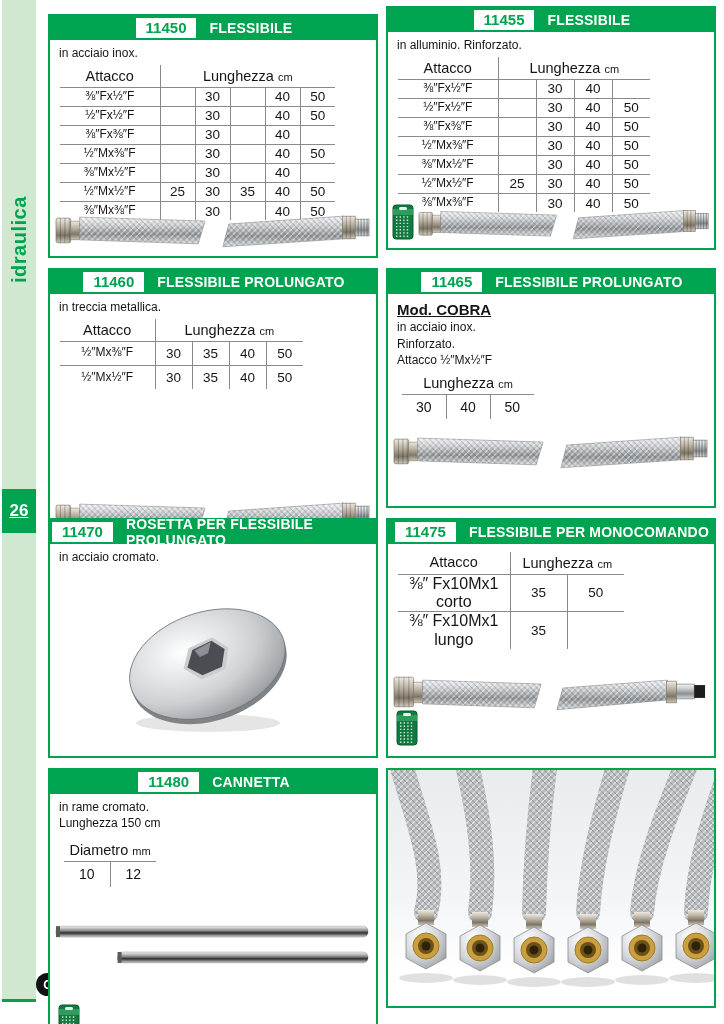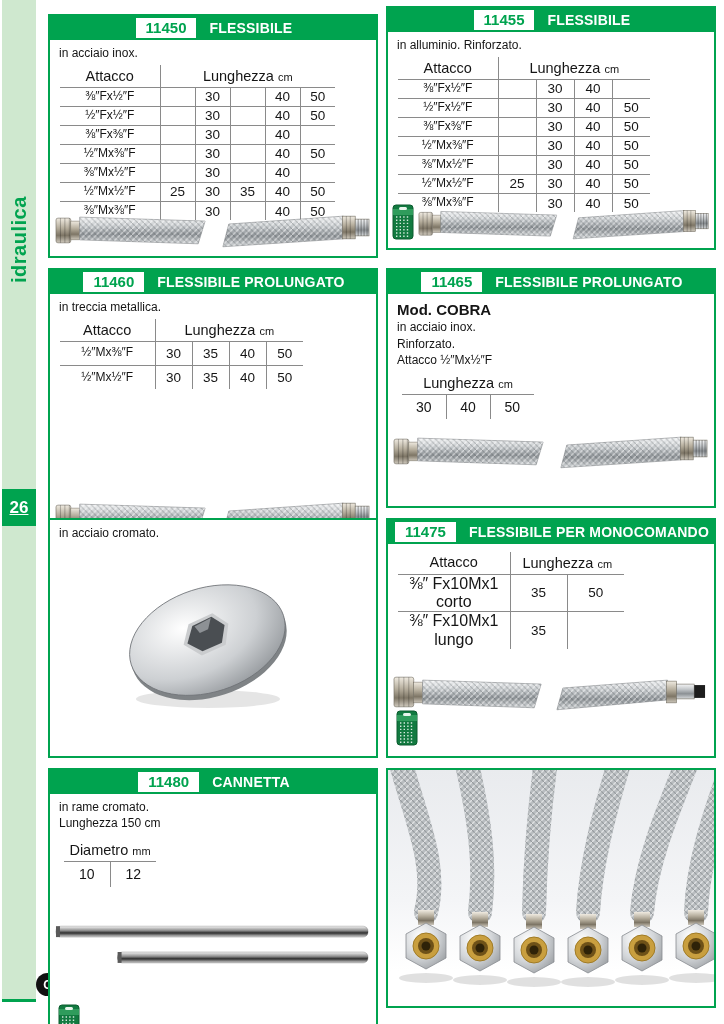--- a/index.html
+++ b/index.html
@@ -10,32 +10,32 @@
   }
   *{box-sizing:border-box;}
   html,body{margin:0;padding:0;}
   body{font-family:"Liberation Sans", sans-serif; background:#fff;}
   #page{position:relative;width:724px;height:1024px;background:#fff;overflow:hidden;}
 
   
   .sidebar{position:absolute;left:2px;top:0;width:34px;height:1002px;background:var(--lgreen);border-bottom:3px solid var(--green);}
   .sidebar-label{position:absolute;left:0;top:150px;width:34px;height:180px;display:flex;align-items:center;justify-content:center;
     writing-mode:vertical-rl;transform:rotate(180deg);color:var(--green);font-weight:bold;font-size:20px;letter-spacing:.5px;}
-  .page-badge{position:absolute;left:0;top:489px;width:34px;height:37px;background:var(--green);color:#fff;
+  .page-badge{position:absolute;left:0;top:489px;width:34px;height:44px;background:var(--green);color:#fff;
     font-weight:bold;font-size:17px;display:flex;align-items:center;justify-content:center;text-decoration:underline;}
   .c-mark{position:absolute;left:36px;top:973px;width:23px;height:23px;border-radius:50%;background:#111;color:#fff;
     font-weight:bold;font-size:12px;display:flex;align-items:center;justify-content:center;}
 
   
   .panel{position:absolute;width:330px;background:#fff;border:2px solid var(--green);}
   .phead{height:24px;background:var(--green);display:flex;align-items:center;justify-content:center;}
   .pcode{background:#fff;color:var(--green);font-weight:bold;font-size:15px;padding:0 10px;height:20px;line-height:20px;margin-left:2px;}
   .ptitle{color:#fff;font-weight:bold;font-size:14px;margin-left:13px;letter-spacing:.2px;}
   .pdesc{font-size:12px;color:var(--ink);margin:6px 9px 2px;line-height:1.28;}
-  .bold{font-weight:bold;font-size:15px;}
+  .bold{font-weight:bold;font-size:15px;text-decoration:underline;}
 
   table{border-collapse:collapse;border:hidden;margin:4px 0 0 10px;color:var(--ink);}
   th,td{border:1px solid var(--line);padding:0;text-align:center;}
   th{font-weight:normal;font-size:14.5px;height:22px;}
   td{font-size:13.5px;height:19px;}
   td.att,th.att{font-size:12px;white-space:pre-line;line-height:1.15;}
   .unit{font-size:11px;}
   .t60 td{height:24px;}
   .t75 td{height:36px;}
   .t75 td.att{font-size:16px;}
@@ -389,20 +389,24 @@
         <td>50</td>
       </tr>
         </tbody>
     </table>
     <svg class="hose" style="left:5px;bottom:34px" width="316" height="46" viewBox="0 0 320 46">
         <use href="#hoseA"></use>
       </svg>
   </div>
 
   <div class="panel" style="left:48px;top:518px;height:240px">
+    <div class="phead">
+      <span class="pcode">11470</span>
+      <span class="ptitle">ROSETTA PER FLESSIBILE PROLUNGATO</span>
+    </div>
     <div class="pdesc">in acciaio cromato.</div>
     <div class="rosetta-wrap">
       <svg width="210" height="150" viewBox="0 0 210 150">
         <ellipse cx="100" cy="132" rx="72" ry="9" fill="rgba(0,0,0,0.10)"></ellipse>
         <g transform="rotate(-18 100 75)">
           <ellipse cx="100" cy="78" rx="80" ry="52" fill="#7f8386"></ellipse>
           <ellipse cx="100" cy="73" rx="80" ry="52" fill="url(#rosg)" stroke="#6f7377" stroke-width="0.8"></ellipse>
           <polygon points="76,70 87,52 113,49 125,64 116,83 90,86" fill="#caccce"></polygon>
           <polygon points="80,70 90,55 111,52 121,64 113,80 92,82" fill="#4a4e52"></polygon>
           <polygon points="92,56 110,53 104,63 95,64" fill="#8d9195"></polygon>

